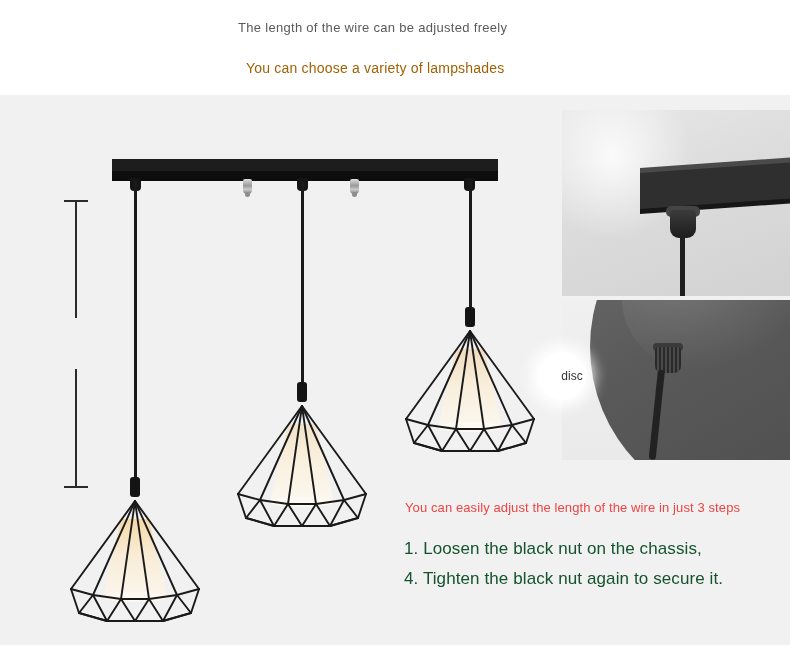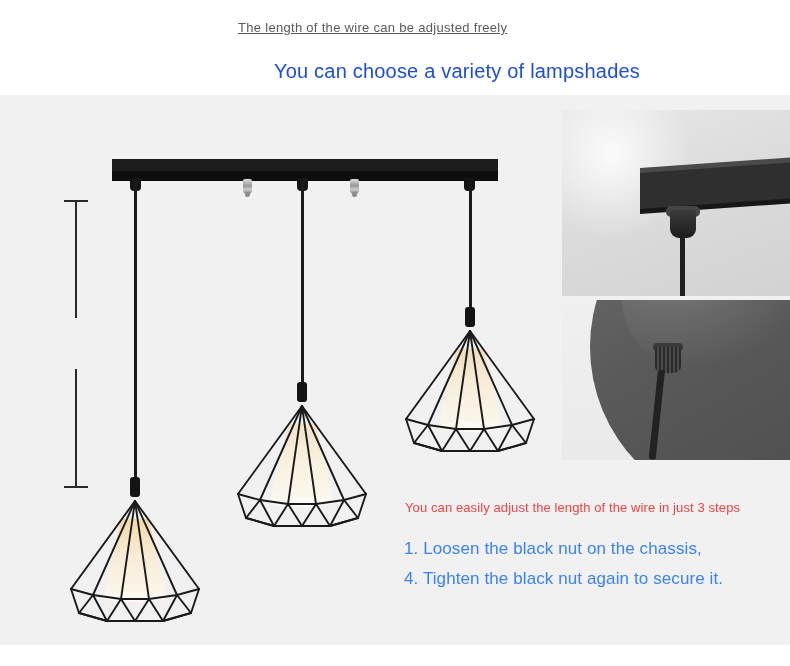--- a/index.html
+++ b/index.html
@@ -30,31 +30,29 @@
     background: #ffffff;
   }
   .headline-1 {
     position: absolute;
     left: 238px;
     top: 20px;
     font-size: 13px;
     color: #5a5a5a;
     letter-spacing: 0.3px;
     white-space: nowrap;
-    text-decoration: underline;
   }
   .headline-2 {
     position: absolute;
     left: 246px;
     top: 60px;
-    font-size: 20px;
-    color: #1d4ed8;
+    font-size: 14px;
+    color: #a16207;
     letter-spacing: 0.2px;
     white-space: nowrap;
-    margin-left: 28px;
   }
 
   
   .stage {
     position: absolute;
     left: 0; top: 95px;
     width: 790px;
     height: 550px;
     background: #f1f1f1;
   }
@@ -344,21 +342,21 @@
     white-space: nowrap;
   }
   .steps {
     position: absolute;
     left: 404px;
     top: 534px;
     width: 380px;
   }
   .step {
     font-size: 17px;
-    color: #3b82f6;
+    color: #14532d;
     line-height: 30px;
     letter-spacing: 0.1px;
     white-space: nowrap;
   }
 </style>
 </head>
 <body>
 
 <div id="page">
 
@@ -504,20 +502,23 @@
   </div>
 
   <div class="photo photo-bottom">
     <div class="disc-body"></div>
     <div class="disc-sheen"></div>
     <div class="knurl-top"></div>
     <div class="knurl"></div>
     <div class="wire2"></div>
   </div>
 
+  <div class="badge badge-disc">
+    <span>disc</span>
+  </div>
 
   <div class="instruction-intro">You can easily adjust the length of the wire in just 3 steps</div>
   <div class="steps">
     <div class="step">1. Loosen the black nut on the chassis,</div>
     <div class="step">4. Tighten the black nut again to secure it.</div>
   </div>
 
   <div class="footer-band"></div>
 
 </div>

